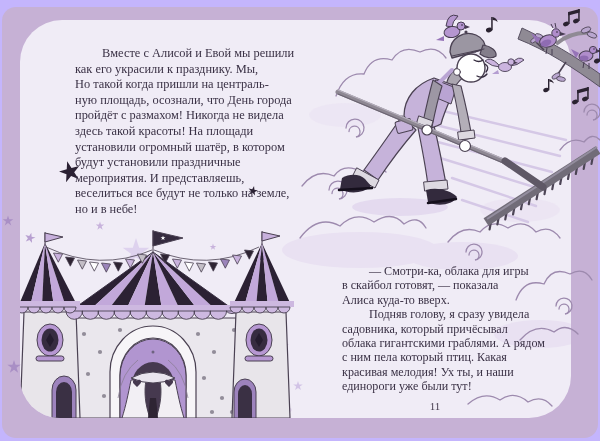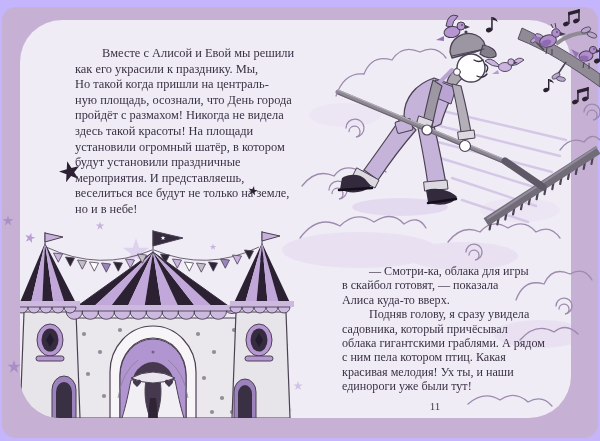--- a/index.html
+++ b/index.html
@@ -357,19 +357,19 @@
     <div class="ln">но и в небе!</div>
   </div>
 
   <div class="tb tb-right">
     <div class="ln ind">— Смотри-ка, облака для игры</div>
     <div class="ln">в скайбол готовят, — показала</div>
     <div class="ln">Алиса куда-то вверх.</div>
     <div class="ln ind">Подняв голову, я сразу увидела</div>
     <div class="ln">садовника, который причёсывал</div>
     <div class="ln">облака гигантскими граблями. А рядом</div>
-    <div class="ln">с ним пела котором птиц. Какая</div>
+    <div class="ln">с ним пела который птиц. Какая</div>
     <div class="ln">красивая мелодия! Ух ты, и наши</div>
     <div class="ln">единороги уже были тут!</div>
   </div>
 
   <div class="pageno">11</div>
 </div>
 
 </body></html>

